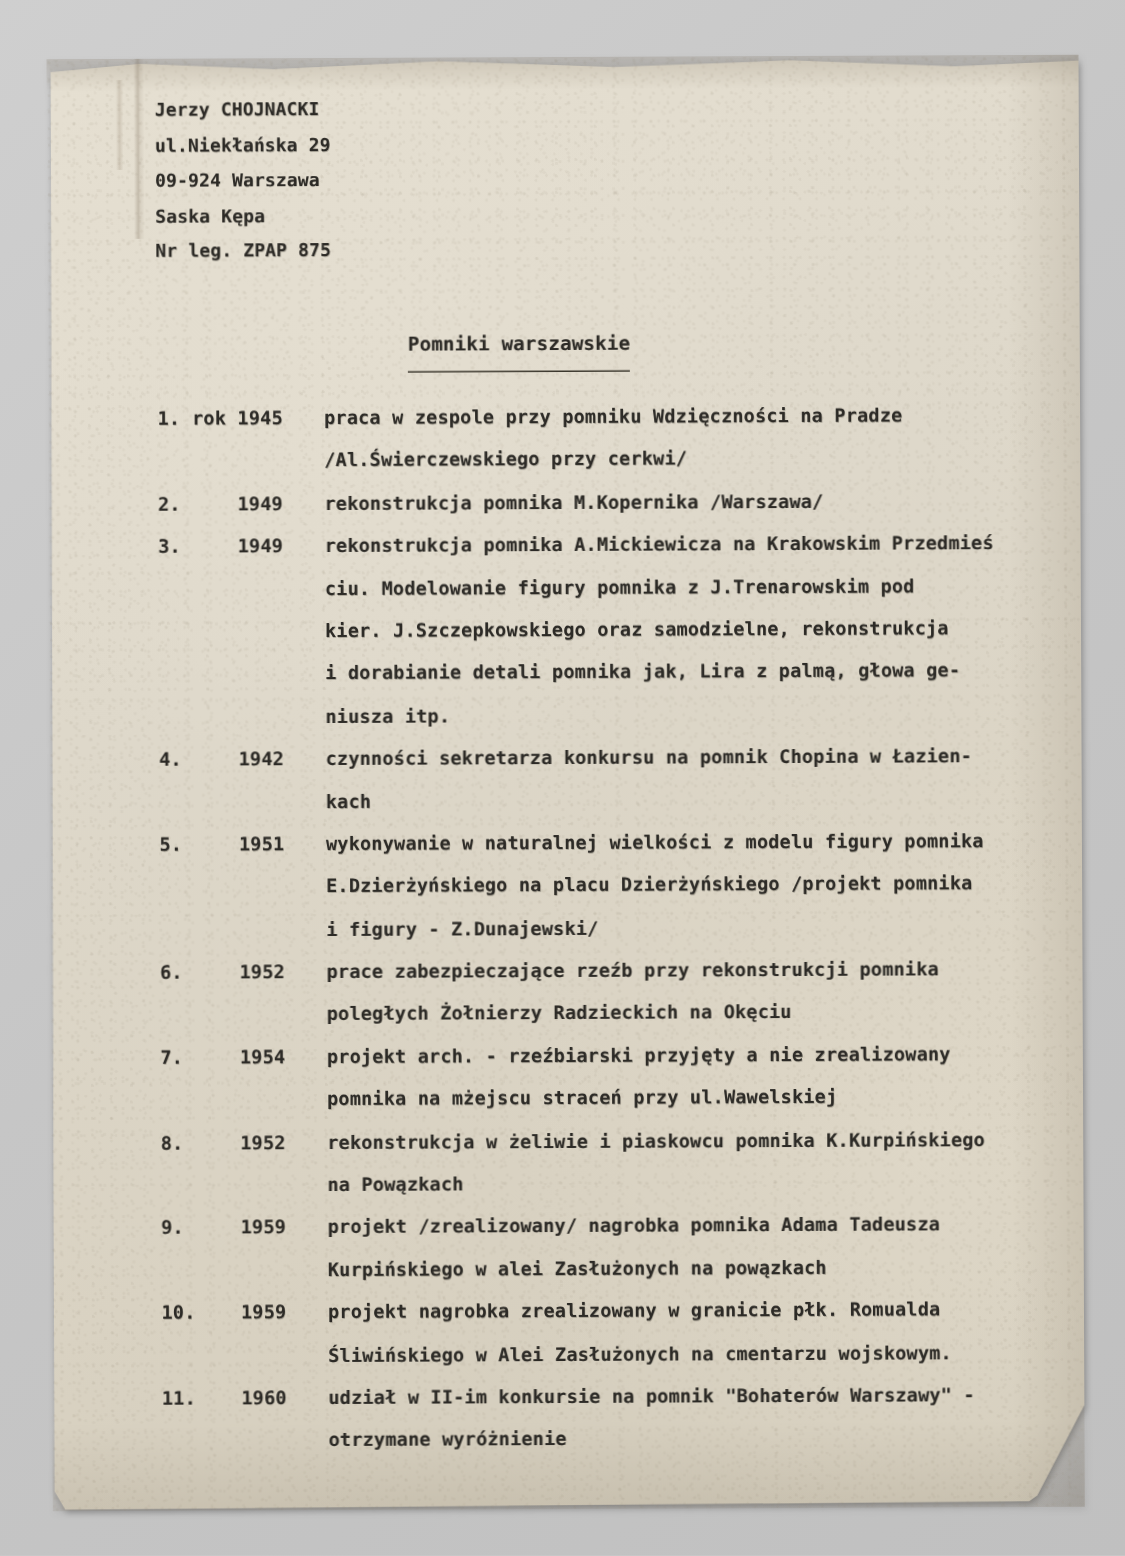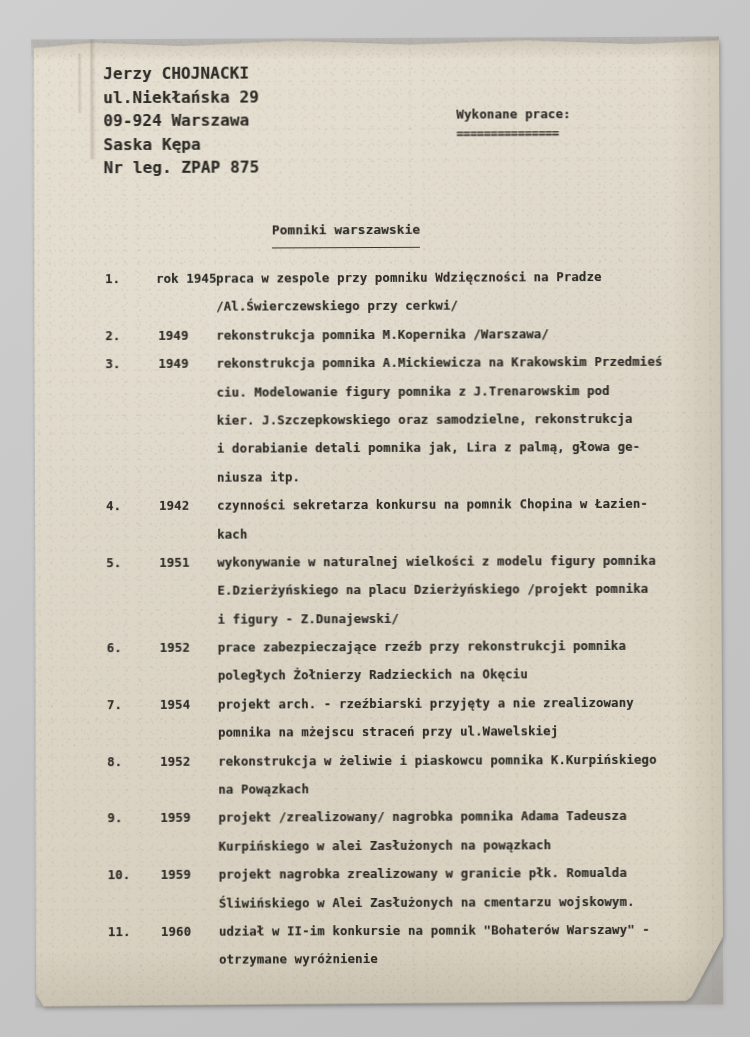--- a/index.html
+++ b/index.html
@@ -127,21 +127,21 @@
     white-space: pre;
     text-shadow: 0.35px 0.35px 0 rgba(60,55,45,0.30);
   }
 
   
   #sender {
     position: absolute;
     left: 72px;
     top: 23px;
     line-height: 23.5px;
-    font-size: 16px;
+    font-size: 12px;
   }
   #ghost-marks {
     position: absolute;
     left: 205px;
     top: 50px;
     font-size: 12px;
     color: rgba(90,85,72,0.26);
     letter-spacing: 2px;
   }
 
@@ -189,21 +189,21 @@
     position: absolute;
     left: 73px;
     width: 36px;
     text-align: left;
   }
   .year {
     position: absolute;
     left: 126px;
     width: 44px;
   }
-  .year.first { left: 124px; text-align: right; }
+  .year.first { left: 96px; text-align: right; }
   .body {
     position: absolute;
     left: 184px;
     right: 2px;
     overflow: hidden;
   }
   .cont-indent { position: absolute; left: 184px; right: 2px; overflow: hidden; }
 </style>
 </head>
 <body>
@@ -222,24 +222,20 @@
 
     <div id="sender">
       <div class="typed">Jerzy CHOJNACKI</div>
       <div class="typed">ul.Niekłańska 29</div>
       <div class="typed">09-924 Warszawa</div>
       <div class="typed">Saska Kępa</div>
       <div class="typed">Nr leg. ZPAP 875</div>
     </div>
     <div id="ghost-marks" class="typed">&nbsp;&nbsp;&nbsp;</div>
 
-    <div id="caption">
-      <span class="typed">Wykonane prace:</span>
-      <span class="typed rule">===============</span>
-    </div>
 
     <div id="doc-title">
       <span class="typed txt">Pomniki warszawskie</span>
     </div>
 
     <div id="list">
         <div class="entry">
           <div class="row">
             <span class="typed num">1.</span>
             <span class="typed year first">rok 1945</span>

